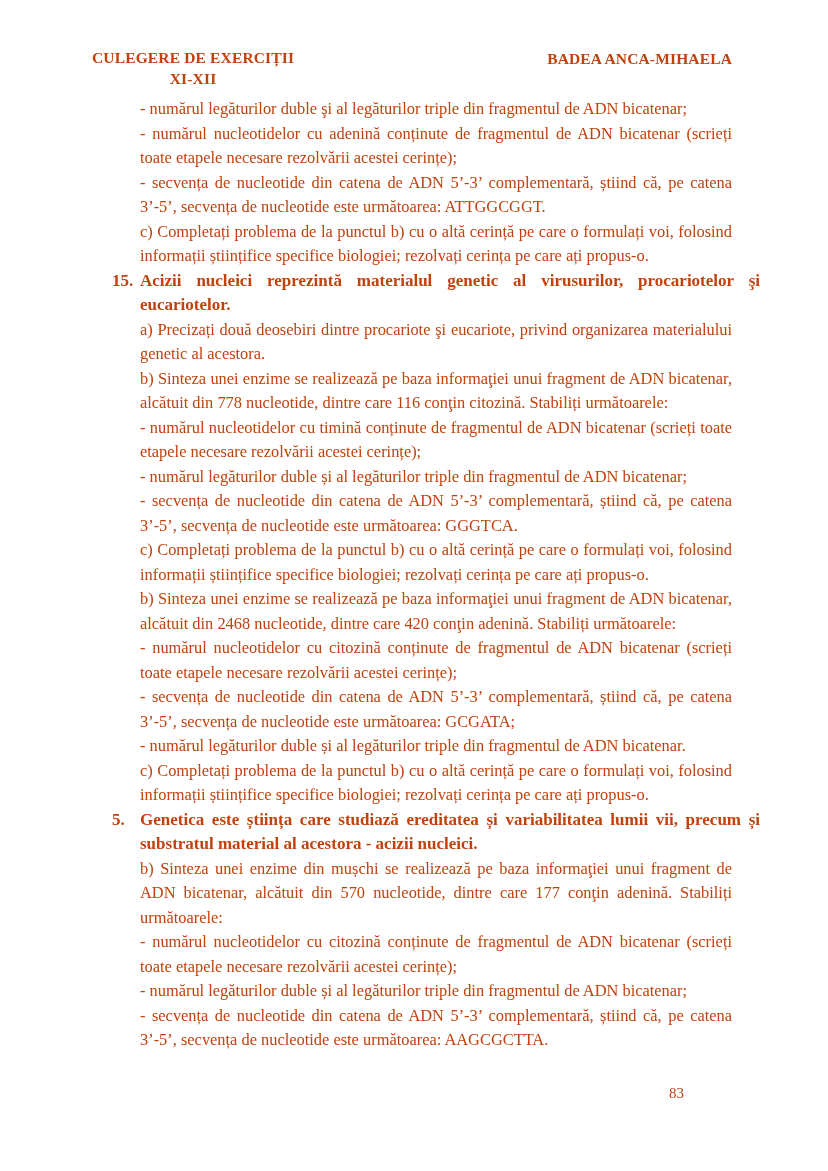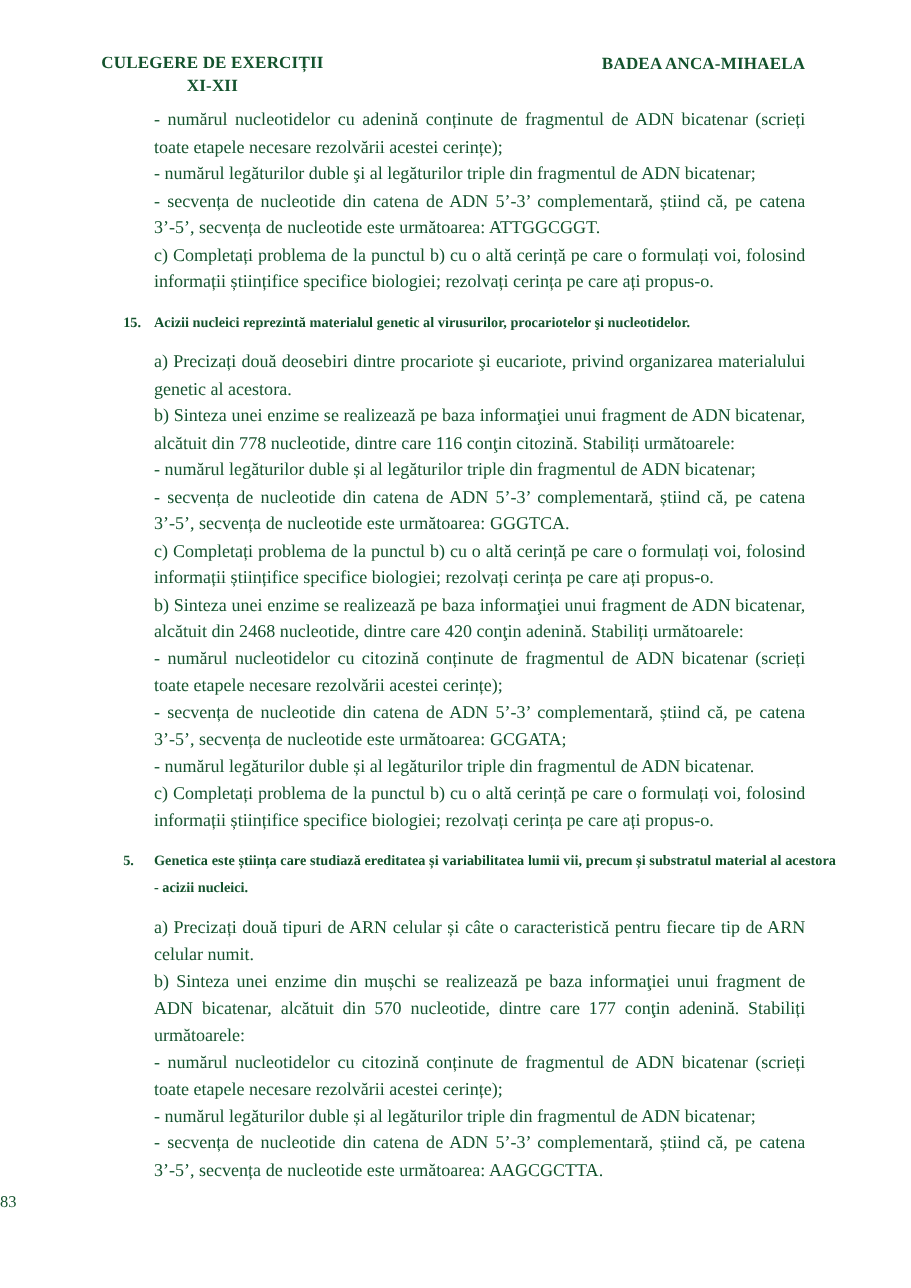--- a/index.html
+++ b/index.html
@@ -6,21 +6,21 @@
     margin: 0;
     padding: 0;
     background: #ffffff;
   }
   .page {
     position: relative;
     width: 828px;
     height: 1171px;
     background: #ffffff;
     font-family: "Liberation Serif", "DejaVu Serif", serif;
-    color: #14532d;
+    color: #c2410c;
     overflow: hidden;
   }
 
   
   .running-header {
     position: absolute;
     top: 47px;
     left: 92px;
     right: 96px;
     display: flex;
@@ -55,25 +55,25 @@
     font-size: 16.4px;
     line-height: 24.5px;
     text-align: justify;
     text-justify: inter-word;
     margin: 0;
   }
 
   
   .item {
     position: relative;
-    margin: 12px;
+    margin: 0;
     padding-left: 28px;
     margin-left: -28px;
     width: 620px;
-    font-size: 13px;
+    font-size: 17px;
     line-height: 24.5px;
     font-weight: bold;
     text-align: justify;
     text-justify: inter-word;
   }
   .item .num {
     position: absolute;
     left: 0;
     top: 0;
     font-weight: bold;
@@ -81,62 +81,62 @@
   .item .item-text {
     display: block;
   }
 
   
   .page-number {
     position: absolute;
     top: 1083px;
     left: 0;
     width: 684px;
-    text-align: left;
+    text-align: right;
     font-size: 15px;
     line-height: 20px;
   }
 </style>
 </head>
 <body>
 
 <div class="page">
 
   <div class="running-header">
     <div class="header-left">
       <div class="header-title">CULEGERE DE EXERCIȚII</div>
       <div class="header-grades">XI-XII</div>
     </div>
     <div class="header-author">BADEA ANCA-MIHAELA</div>
   </div>
 
   <div class="body-col">
+      <p class="para">- numărul legăturilor duble şi al legăturilor triple din fragmentul de ADN bicatenar;</p>
       <p class="para">- numărul nucleotidelor cu adenină conținute de fragmentul de ADN bicatenar (scrieți toate etapele necesare rezolvării acestei cerințe);</p>
-      <p class="para">- numărul legăturilor duble şi al legăturilor triple din fragmentul de ADN bicatenar;</p>
       <p class="para">- secvența de nucleotide din catena de ADN 5’-3’ complementară, știind că, pe catena 3’-5’, secvența de nucleotide este următoarea: ATTGGCGGT.</p>
       <p class="para">c) Completați problema de la punctul b) cu o altă cerință pe care o formulați voi, folosind informații științifice specifice biologiei; rezolvați cerința pe care ați propus-o.</p>
       <div class="item">
         <span class="num">15.</span>
-        <span class="item-text">Acizii nucleici reprezintă materialul genetic al virusurilor, procariotelor şi nucleotidelor.</span>
+        <span class="item-text">Acizii nucleici reprezintă materialul genetic al virusurilor, procariotelor şi eucariotelor.</span>
       </div>
       <p class="para">a) Precizați două deosebiri dintre procariote şi eucariote, privind organizarea materialului genetic al acestora.</p>
       <p class="para">b) Sinteza unei enzime se realizează pe baza informaţiei unui fragment de ADN bicatenar, alcătuit din 778 nucleotide, dintre care 116 conţin citozină. Stabiliți următoarele:</p>
+      <p class="para">- numărul nucleotidelor cu timină conținute de fragmentul de ADN bicatenar (scrieți toate etapele necesare rezolvării acestei cerințe);</p>
       <p class="para">- numărul legăturilor duble și al legăturilor triple din fragmentul de ADN bicatenar;</p>
       <p class="para">- secvența de nucleotide din catena de ADN 5’-3’ complementară, știind că, pe catena 3’-5’, secvența de nucleotide este următoarea: GGGTCA.</p>
       <p class="para">c) Completați problema de la punctul b) cu o altă cerință pe care o formulați voi, folosind informații științifice specifice biologiei; rezolvați cerința pe care ați propus-o.</p>
       <p class="para">b) Sinteza unei enzime se realizează pe baza informaţiei unui fragment de ADN bicatenar, alcătuit din 2468 nucleotide, dintre care 420 conţin adenină. Stabiliți următoarele:</p>
       <p class="para">- numărul nucleotidelor cu citozină conținute de fragmentul de ADN bicatenar (scrieți toate etapele necesare rezolvării acestei cerințe);</p>
       <p class="para">- secvența de nucleotide din catena de ADN 5’-3’ complementară, știind că, pe catena 3’-5’, secvența de nucleotide este următoarea: GCGATA;</p>
       <p class="para">- numărul legăturilor duble și al legăturilor triple din fragmentul de ADN bicatenar.</p>
       <p class="para">c) Completați problema de la punctul b) cu o altă cerință pe care o formulați voi, folosind informații științifice specifice biologiei; rezolvați cerința pe care ați propus-o.</p>
       <div class="item">
         <span class="num">5.</span>
         <span class="item-text">Genetica este știința care studiază ereditatea și variabilitatea lumii vii, precum și substratul material al acestora - acizii nucleici.</span>
       </div>
-      <p class="para">a) Precizați două tipuri de ARN celular și câte o caracteristică pentru fiecare tip de ARN celular numit.</p>
       <p class="para">b) Sinteza unei enzime din mușchi se realizează pe baza informaţiei unui fragment de ADN bicatenar, alcătuit din 570 nucleotide, dintre care 177 conţin adenină. Stabiliți următoarele:</p>
       <p class="para">- numărul nucleotidelor cu citozină conținute de fragmentul de ADN bicatenar (scrieți toate etapele necesare rezolvării acestei cerințe);</p>
       <p class="para">- numărul legăturilor duble și al legăturilor triple din fragmentul de ADN bicatenar;</p>
       <p class="para">- secvența de nucleotide din catena de ADN 5’-3’ complementară, știind că, pe catena 3’-5’, secvența de nucleotide este următoarea: AAGCGCTTA.</p>
     </div>
 
   <div class="page-number">83</div>
 
 </div>
 

